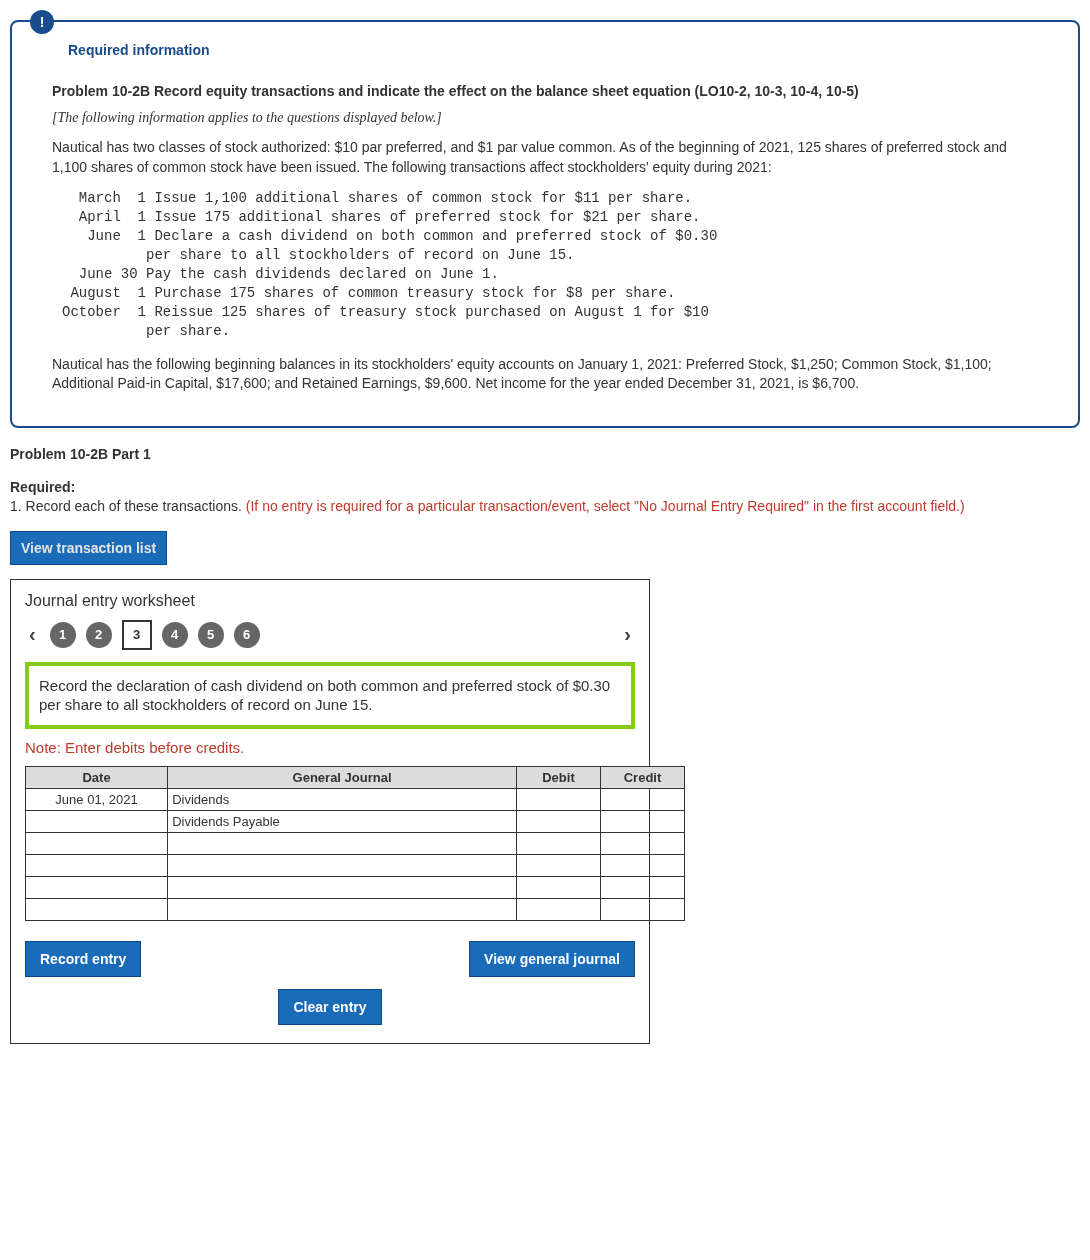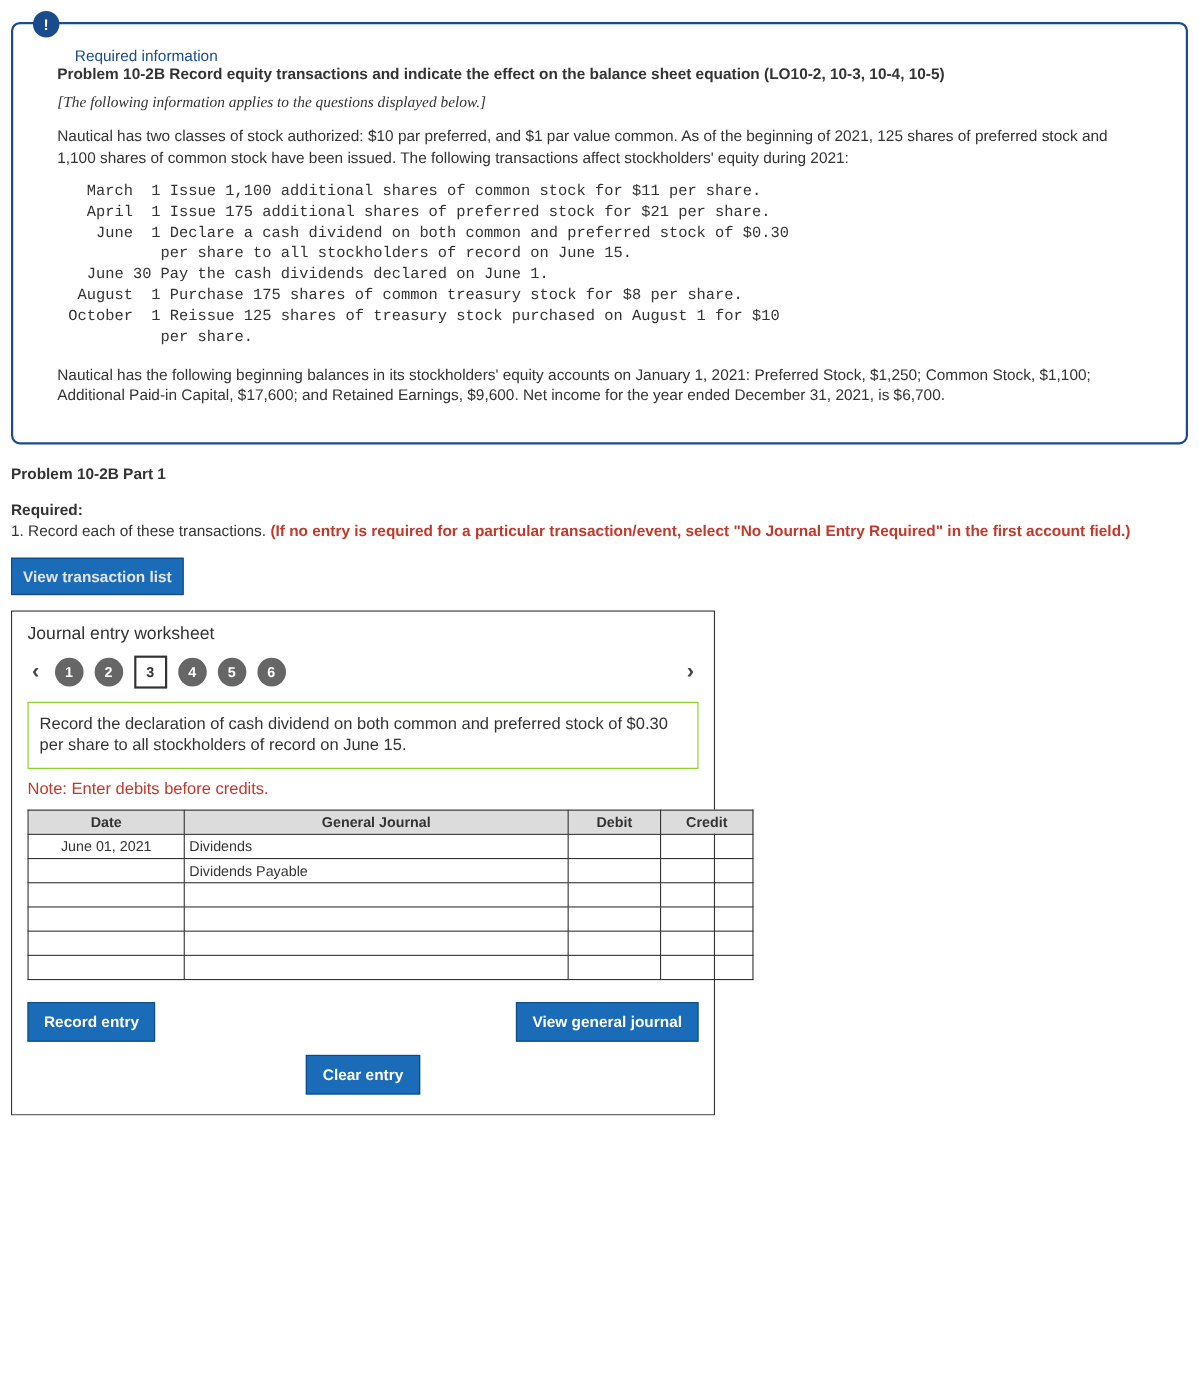--- a/index.html
+++ b/index.html
@@ -1,36 +1,36 @@
 <!DOCTYPE html>
 <html><head>
 <meta charset="utf-8">
 <style>
   * { box-sizing: border-box; margin: 0; padding: 0; }
   body { font-family: Arial, Helvetica, sans-serif; font-size: 14px; color: #333; background: #fff; width: 1090px; }
   .info-box { border: 2px solid #1a4b8c; border-radius: 8px; margin: 20px 10px 10px 10px; padding: 20px 40px 20px 40px; position: relative; }
   .info-badge { position: absolute; top: -12px; left: 18px; width: 24px; height: 24px; border-radius: 50%; background: #1a4b8c; color: #fff; display: flex; align-items: center; justify-content: center; font-weight: bold; font-size: 14px; }
-  .req-info-hdr { color: #1a4b8c; font-weight: normal; margin-bottom: 0; padding-left: 16px; }
+  .req-info-hdr { color: #1a4b8c; font-weight: bold; margin-bottom: 24px; padding-left: 16px; }
   .problem-title { font-weight: bold; margin-bottom: 10px; line-height: 1.3; }
   .applies { font-style: italic; margin-bottom: 12px; font-family: Liberation Serif, serif; }
   .para { margin-bottom: 12px; line-height: 1.4; }
   .trans-block { font-family: "Courier New", monospace; white-space: pre; margin: 4px 0 14px 10px; line-height: 1.35; font-size: 14px; }
   .part-hdr { font-weight: bold; margin: 18px 10px 16px 10px; }
   .required-block { margin: 0 10px 14px 10px; line-height: 1.4; }
   .required-lbl { font-weight: bold; }
-  .red-text { color: #c0392b; font-weight: bold; }
+  .red-text { color: #c0392b; font-weight: normal; }
   .btn-blue { display: inline-block; background: #1a6bb8; color: #e5e5e5; font-weight: bold; padding: 8px 10px; border: 1px solid #0d4a85; margin: 0 0 0 10px; cursor: pointer; }
   .ws-box { border: 1px solid #333; margin: 14px 0 0 10px; width: 640px; padding: 12px 14px 18px 14px; }
   .ws-hdr { font-weight: normal; font-size: 16px; margin-bottom: 10px; }
   .nav-row { display: flex; align-items: center; gap: 10px; margin-bottom: 12px; }
   .chev { font-size: 20px; font-weight: bold; cursor: pointer; color: #444; padding: 0 4px; }
   .chev.right { margin-left: auto; }
   .nav-item { width: 26px; height: 26px; border-radius: 50%; background: #666; color: #fff; font-weight: bold; display: flex; align-items: center; justify-content: center; cursor: pointer; font-size: 13px; }
   .nav-item.sq { border-radius: 0; border: 2px solid #333; background: #fff; color: #333; width: 30px; height: 30px; }
-  .instr-box { border: 1px solid #84cc16; padding: 10px; font-family: Arial, sans-serif; font-size: 15px; line-height: 1.3; margin-bottom: 10px; }
+  .instr-box { border: 4px solid #84cc16; padding: 10px; font-family: Arial, sans-serif; font-size: 15px; line-height: 1.3; margin-bottom: 10px; }
   .note-red { color: #c0392b; margin: 6px 0 10px 0; font-size: 15px; }
   table.gj { border-collapse: collapse; width: 660px; }
   table.gj th, table.gj td { border: 1px solid #333; height: 22px; font-size: 13px; }
   table.gj th { background: #dcdcdc; font-weight: bold; text-align: center; padding: 2px 4px; }
   table.gj td { padding: 0 4px; }
   table.gj td.date { text-align: center; }
   table.gj td.acct { text-align: left; }
   .btn-row { margin-top: 20px; display: flex; justify-content: space-between; align-items: flex-start; flex-wrap: wrap; gap: 32px; }
   .btn { background: #1a6bb8; color: #fff; font-weight: bold; padding: 9px 14px; border: 1px solid #0d4a85; cursor: pointer; display:inline-block; }
 </style>

